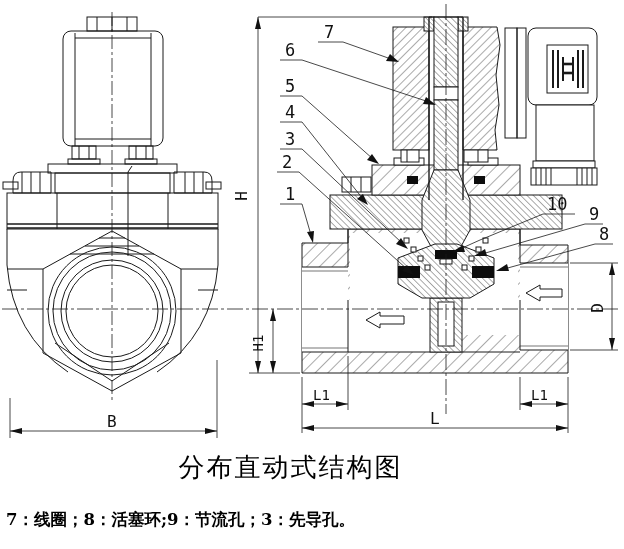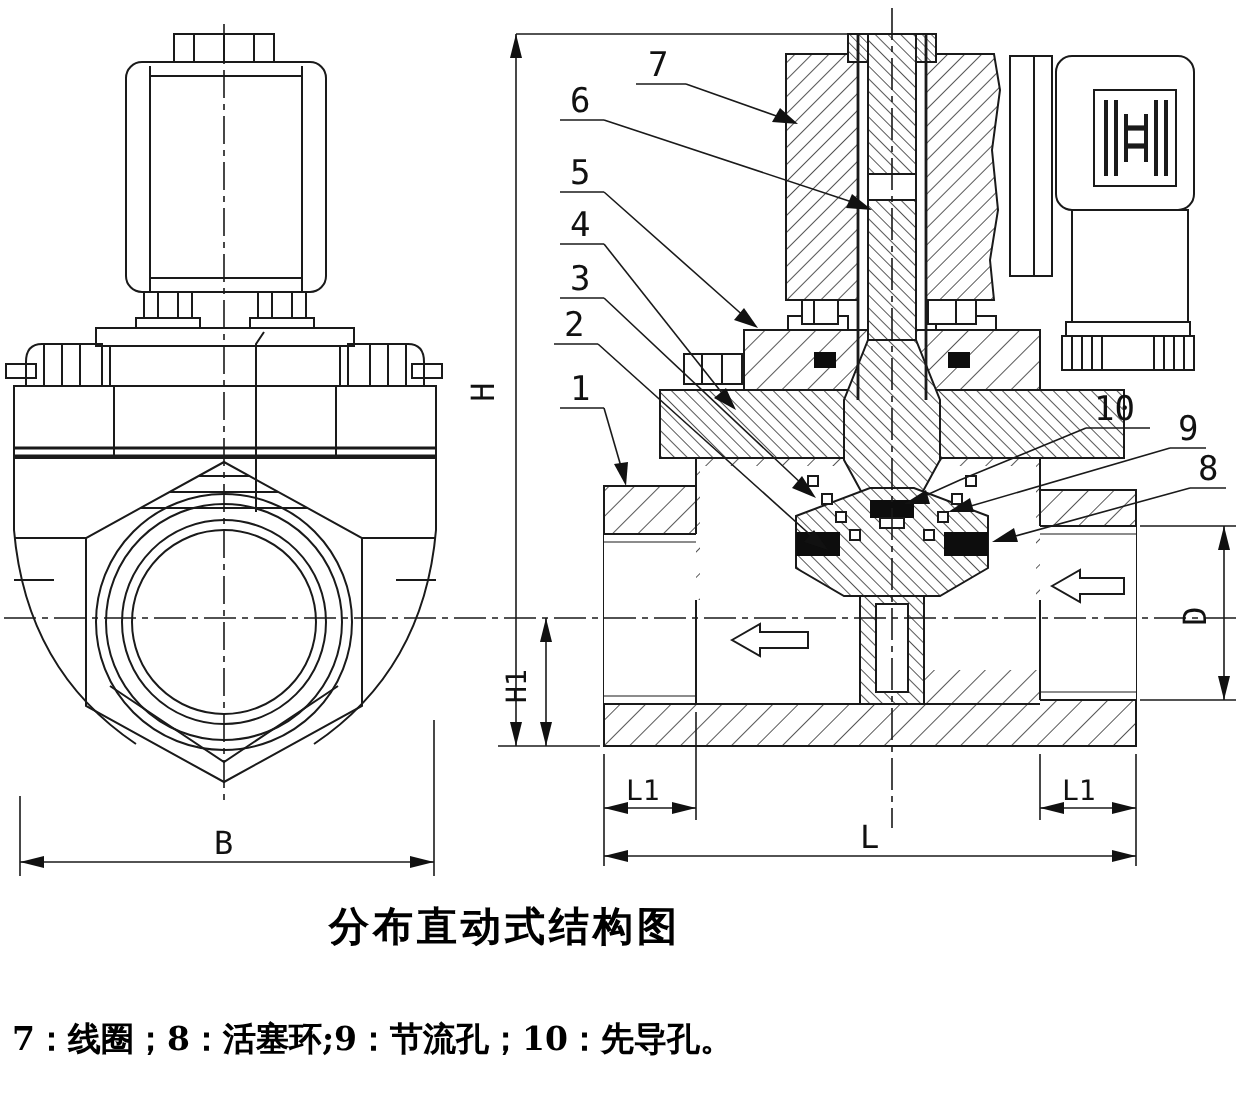--- a/index.html
+++ b/index.html
@@ -1,22 +1,22 @@
 <!DOCTYPE html>
 <html><head>
 <meta charset="utf-8">
 <style>
   html,body{margin:0;padding:0;background:#ffffff;}
   #stage{position:relative;width:624px;height:549px;background:#ffffff;overflow:hidden;
          font-family:"DejaVu Sans",sans-serif;color:#000;}
   #drawing{position:absolute;left:0;top:0;}
   .cad-text{font-family:"DejaVu Sans Mono","Liberation Mono",monospace;fill:#111;}
   #title-block{position:absolute;left:0;top:450px;width:505px;text-align:center;
-               font-size:20px;font-weight:bold;letter-spacing:2px;
-               font-family:"DejaVu Serif","Liberation Serif",serif;}
+               font-size:26px;font-weight:normal;letter-spacing:2px;
+               font-family:"DejaVu Serif","Liberation Serif",serif;padding-left:38px;}
   .caption-line{position:absolute;left:6px;width:616px;font-size:16.5px;font-weight:bold;
                 font-family:"DejaVu Serif","Liberation Serif",serif;white-space:nowrap;}
   #caption-1{top:483px;}
   #caption-2{top:509px;}
 </style>
 </head>
 <body>
 
 <div id="stage">
 
@@ -353,15 +353,15 @@
         <text class="cad-text" x="599" y="240" font-size="17" stroke="none" fill="#111">8</text>
         <line x1="595" y1="244" x2="613" y2="244"></line>
             <line x1="595" y1="244" x2="504" y2="269"></line>
         <polygon points="496,271 507,264 509,271" fill="#111" stroke="none"></polygon>
       </g>
     </g>
   </g>
 </svg>
 
 <div id="title-block">分布直动式结构图</div>
-<div id="caption-2" class="caption-line">7：线圈；8：活塞环;9：节流孔；10：先导孔。</div>
+<div id="caption-2" class="caption-line">7：线圈；8：活塞环;9：节流孔；3：先导孔。</div>
 
 </div>
 
 </body></html>

